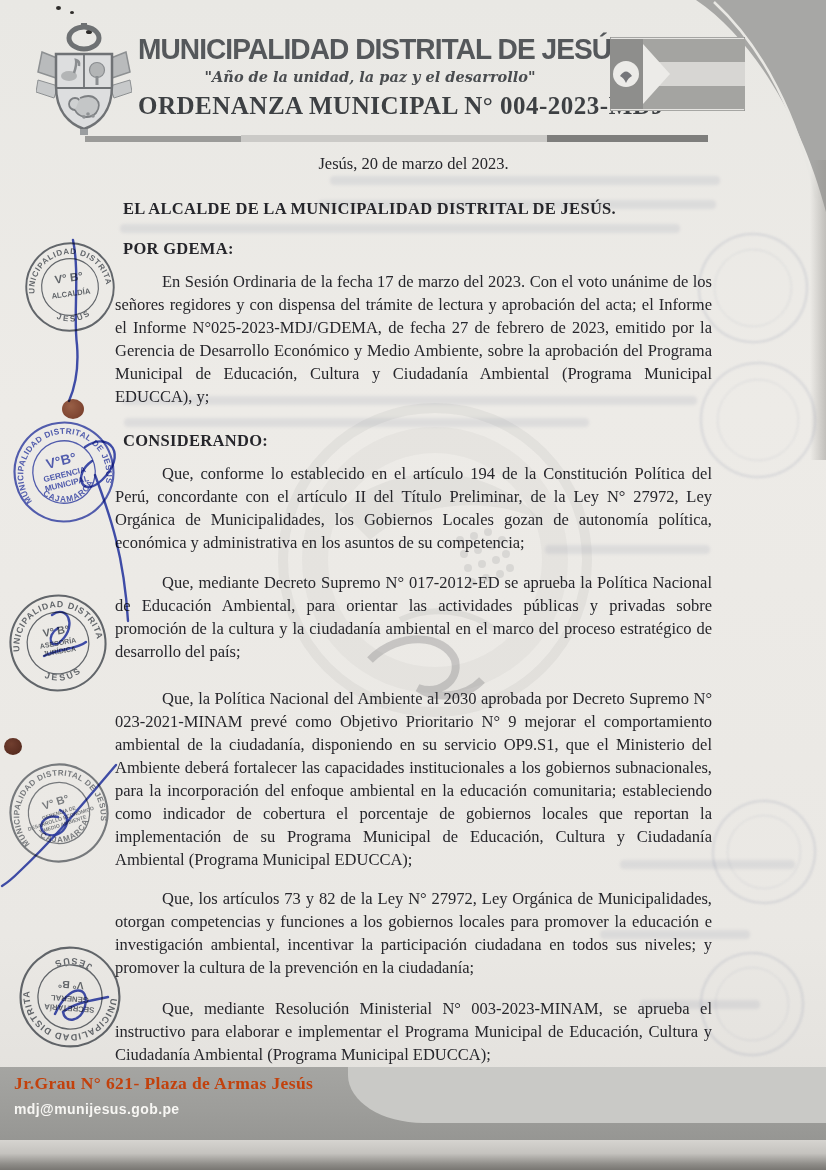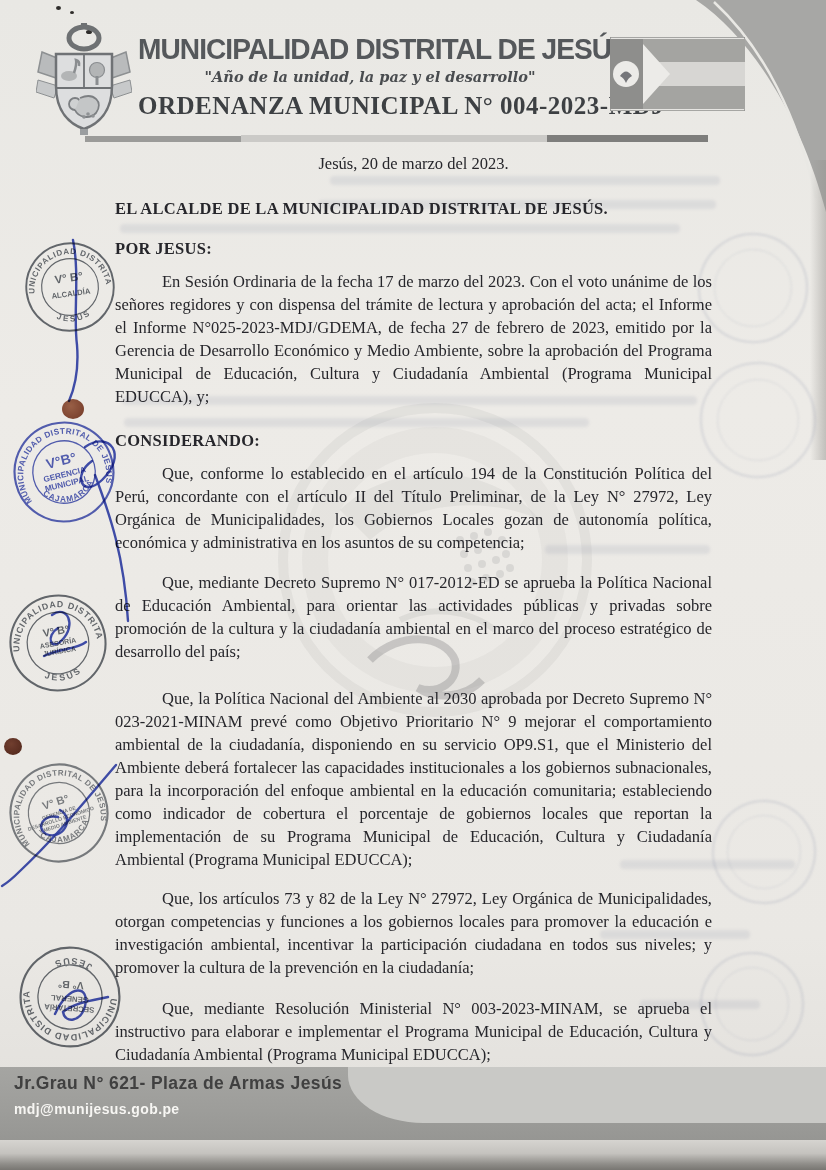--- a/index.html
+++ b/index.html
@@ -21,21 +21,21 @@
       color:#3d4043;letter-spacing:.5px;white-space:nowrap;}
   .divider span{position:absolute;top:0;display:block;}
   .divider{left:0;top:135px;width:826px;height:8px;}
   .d1{left:85px;width:156px;height:6px;background:#9b9b99;margin-top:1px;}
   .d2{left:241px;width:306px;height:7px;background:#cbcac7;}
   .d3{left:547px;width:161px;height:7px;background:#7e7e7c;}
 
   
   .tline{left:115px;width:597px;color:#26262b;font-size:16.5px;line-height:24.3px;}
   .right{text-align:center;}
-  .bold{font-weight:700;}
+  .bold{font-weight:700;margin-left:8px;}
   .para{left:115px;width:597px;color:#26262b;font-size:16.5px;line-height:23px;
         text-align:justify;text-indent:47px;}
   .heading{font-weight:700;letter-spacing:.3px;}
 
   
   .stamp{position:absolute;mix-blend-mode:multiply;opacity:.85;}
   .stamp text{fill:currentColor;font-family:"Liberation Sans",sans-serif;font-weight:700;}
   .ink-gray{color:#50565e;}
   .ink-blue{color:#3a49b4;}
   .sig{position:absolute;mix-blend-mode:multiply;}
@@ -51,22 +51,22 @@
       filter:blur(1.4px);border-radius:4px;}
 
   
   .watermark{left:250px;top:390px;width:370px;height:340px;pointer-events:none;}
 
   
   .footer-band{left:0;top:1067px;width:826px;height:73px;
       background:linear-gradient(180deg,#a5a5a2 0%,#9d9d9a 60%,#969693 100%);}
   .slogan-panel{left:348px;top:1067px;width:478px;height:56px;background:#c9c9c6;
       border-bottom-left-radius:75px 48px;}
-  .footer-addr{left:14px;top:1073px;font-family:Liberation Sans, sans-serif;
-      font-weight:700;font-size:17.5px;color:#404040;letter-spacing:.4px;}
+  .footer-addr{left:14px;top:1073px;font-family:Liberation Serif, serif;
+      font-weight:700;font-size:17.5px;color:#c2410c;letter-spacing:.4px;}
   .footer-mail{left:14px;top:1101px;font-family:"Liberation Sans",sans-serif;
       font-weight:700;font-size:14px;color:#f7f6f3;letter-spacing:.4px;}
   .slogan{left:425px;top:1073px;width:392px;font-family:"Liberation Sans",sans-serif;
       font-weight:700;font-size:22.5px;color:#56565a;letter-spacing:.2px;white-space:nowrap;}
   .bottom-edge{left:0;top:1140px;width:826px;height:30px;
       background:linear-gradient(180deg,#d6d4d0 0%,#c4c2be 45%,#8f8d89 80%,#787672 100%);}
   .right-edge{right:0;top:160px;width:16px;height:300px;
       background:linear-gradient(90deg,rgba(150,148,144,0) 0%,rgba(150,148,144,.5) 100%);}
   .speck{position:absolute;background:#2e2c2a;border-radius:50%;}
 </style>
@@ -163,21 +163,21 @@
   <div class="ghost-line" style="left:600px;top:930px;width:150px"></div>
   <div class="ghost-line" style="left:640px;top:1000px;width:120px"></div>
 
   <div class="ghost-stamp" style="left:698px;top:233px;width:106px;height:106px;transform:rotate(8deg)"></div>
   <div class="ghost-stamp" style="left:700px;top:362px;width:112px;height:112px;transform:rotate(-6deg)"></div>
   <div class="ghost-stamp" style="left:712px;top:800px;width:100px;height:100px;transform:rotate(12deg)"></div>
   <div class="ghost-stamp" style="left:700px;top:952px;width:100px;height:100px;transform:rotate(-9deg)"></div>
 
   <div class="abs tline right" style="top:152px">Jesús, 20 de marzo del 2023.</div>
   <div class="abs tline bold heading" style="top:197px">EL ALCALDE DE LA MUNICIPALIDAD DISTRITAL DE JESÚS.</div>
-  <div class="abs tline bold heading" style="top:237px">POR JESUS:</div>
+  <div class="abs tline bold heading" style="top:237px">POR GDEMA:</div>
   <div class="abs para" style="top:270px">En Sesión Ordinaria de la fecha 17 de marzo del 2023. Con el voto unánime de los señores regidores y con dispensa del trámite de lectura y aprobación del acta; el Informe el Informe N°025-2023-MDJ/GDEMA, de fecha 27 de febrero de 2023, emitido por la Gerencia de Desarrollo Económico y Medio Ambiente, sobre la aprobación del Programa Municipal de Educación, Cultura y Ciudadanía Ambiental (Programa Municipal EDUCCA), y;</div>
   <div class="abs tline bold heading" style="top:429px">CONSIDERANDO:</div>
   <div class="abs para" style="top:462px">Que, conforme lo establecido en el artículo 194 de la Constitución Política del Perú, concordante con el artículo II del Título Preliminar, de la Ley N° 27972, Ley Orgánica de Municipalidades, los Gobiernos Locales gozan de autonomía política, económica y administrativa en los asuntos de su competencia;</div>
   <div class="abs para" style="top:571px">Que, mediante Decreto Supremo N° 017-2012-ED se aprueba la Política Nacional de Educación Ambiental, para orientar las actividades públicas y privadas sobre promoción de la cultura y la ciudadanía ambiental en el marco del proceso estratégico de desarrollo del país;</div>
   <div class="abs para" style="top:687px">Que, la Política Nacional del Ambiente al 2030 aprobada por Decreto Supremo N° 023-2021-MINAM prevé como Objetivo Prioritario N° 9 mejorar el comportamiento ambiental de la ciudadanía, disponiendo en su servicio OP9.S1, que el Ministerio del Ambiente deberá fortalecer las capacidades institucionales a los gobiernos subnacionales, para la incorporación del enfoque ambiental en la educación comunitaria; estableciendo como indicador de cobertura el porcentaje de gobiernos locales que reportan la implementación de su Programa Municipal de Educación, Cultura y Ciudadanía Ambiental (Programa Municipal EDUCCA);</div>
   <div class="abs para" style="top:887px">Que, los artículos 73 y 82 de la Ley N° 27972, Ley Orgánica de Municipalidades, otorgan competencias y funciones a los gobiernos locales para promover la educación e investigación ambiental, incentivar la participación ciudadana en todos sus niveles; y promover la cultura de la prevención en la ciudadanía;</div>
   <div class="abs para" style="top:997px">Que, mediante Resolución Ministerial N° 003-2023-MINAM, se aprueba el instructivo para elaborar e implementar el Programa Municipal de Educación, Cultura y Ciudadanía Ambiental (Programa Municipal EDUCCA);</div>
 
   <svg class="stamp ink-gray" style="left:24px;top:241px;width:92px;height:92px;transform:rotate(-8deg)" viewBox="0 0 120 120">
     <defs>

